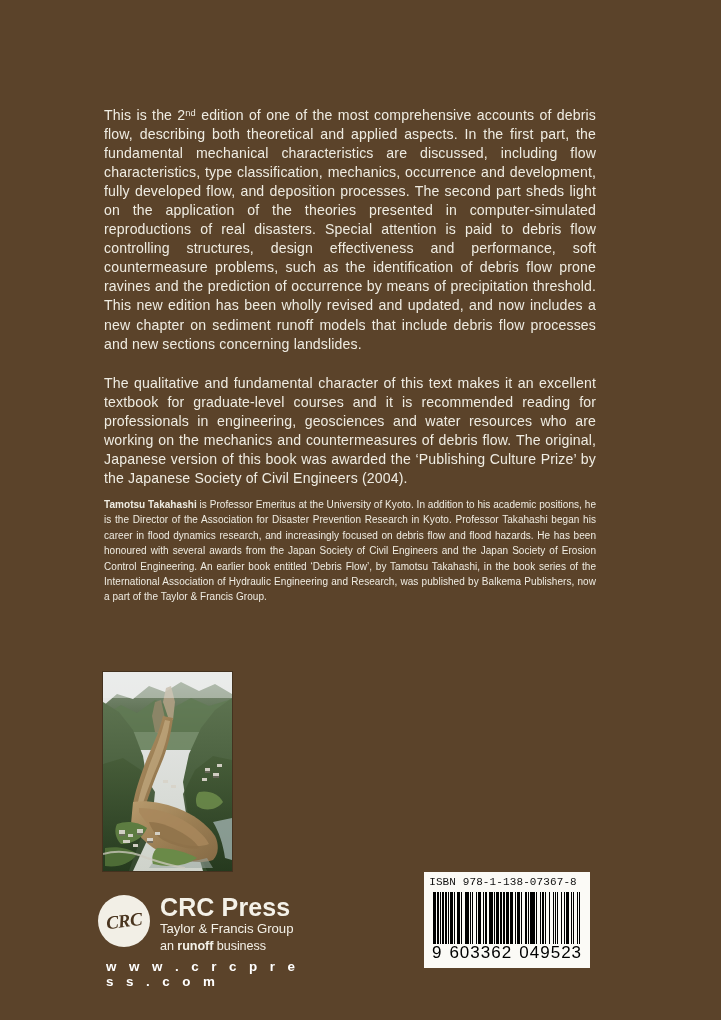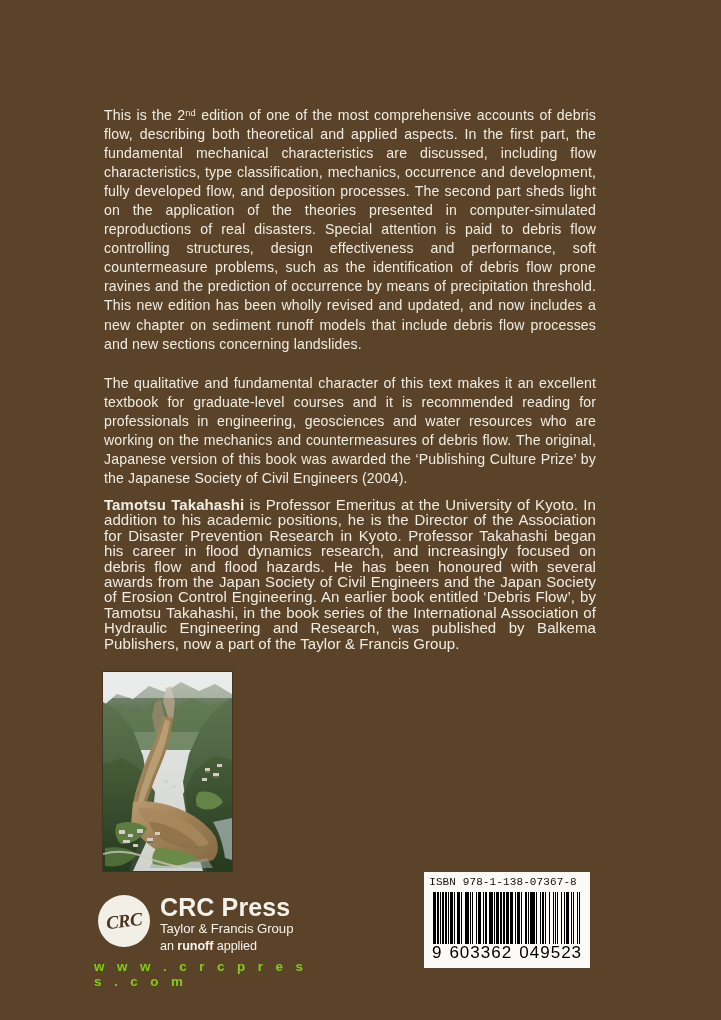--- a/index.html
+++ b/index.html
@@ -51,21 +51,21 @@
 
   
   .bio-area {
     position: absolute;
     left: 104px;
     top: 497px;
     width: 492px;
   }
   .bio {
     color: #efece2;
-    font-size: 15px;
+    font-size: 10px;
     line-height: 15.4px;
     text-align: justify;
     text-justify: inter-word;
     margin: 0;
     letter-spacing: 0.005em;
   }
   .bio b, .bio .author-name {
     font-weight: bold;
   }
 
@@ -140,23 +140,23 @@
     left: 72px;
     top: 45px;
     color: #f4f1e8;
     font-size: 12.6px;
     line-height: 16px;
     letter-spacing: -0.005em;
   }
   .crc-sub2 b { font-weight: bold; }
   .crc-url {
     position: absolute;
-    left: 6px;
+    left: 18px;
     top: 66px;
-    color: #84cc16;
+    color: #ffffff;
     font-size: 13.4px;
     font-weight: bold;
     letter-spacing: 0.33em;
   }
 
   
   .barcode-box {
     position: absolute;
     left: 424px;
     top: 872px;
@@ -301,21 +301,21 @@
       <rect x="0" y="0" width="129" height="26" fill="#eef0ee" opacity="0.45"></rect>
     </svg>
   </div>
 
   <div class="crc-logo">
     <div class="crc-circle">
       <div class="crc-circle-text">CRC</div>
     </div>
     <div class="crc-name">CRC Press</div>
     <div class="crc-sub1">Taylor &amp; Francis Group</div>
-    <div class="crc-sub2"><span>an </span><b>runoff</b><span> applied</span></div>
+    <div class="crc-sub2"><span>an </span><b>runoff</b><span> business</span></div>
     <div class="crc-url">w w w . c r c p r e s s . c o m</div>
   </div>
 
   <div class="barcode-box">
     <div class="isbn-text">ISBN 978-1-138-07367-8</div>
     <div class="bars" id="bars">
         <span style="width: 2.88312px; background: rgb(0, 0, 0);"></span>
         <span style="width: 0.961039px; background: transparent;"></span>
         <span style="width: 1.92208px; background: rgb(0, 0, 0);"></span>
         <span style="width: 0.961039px; background: transparent;"></span>

